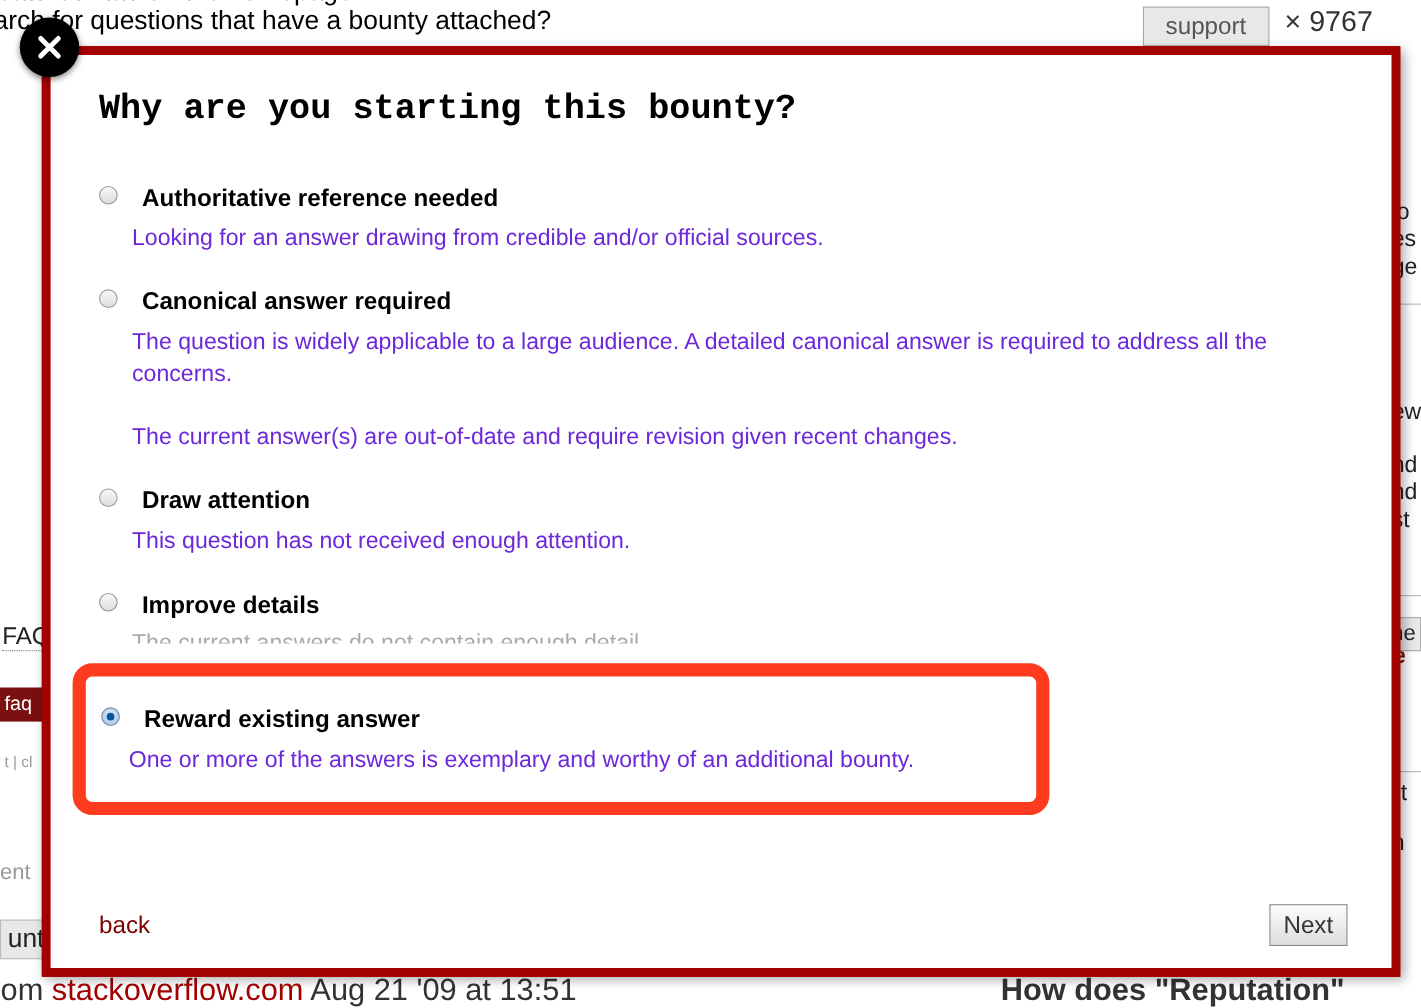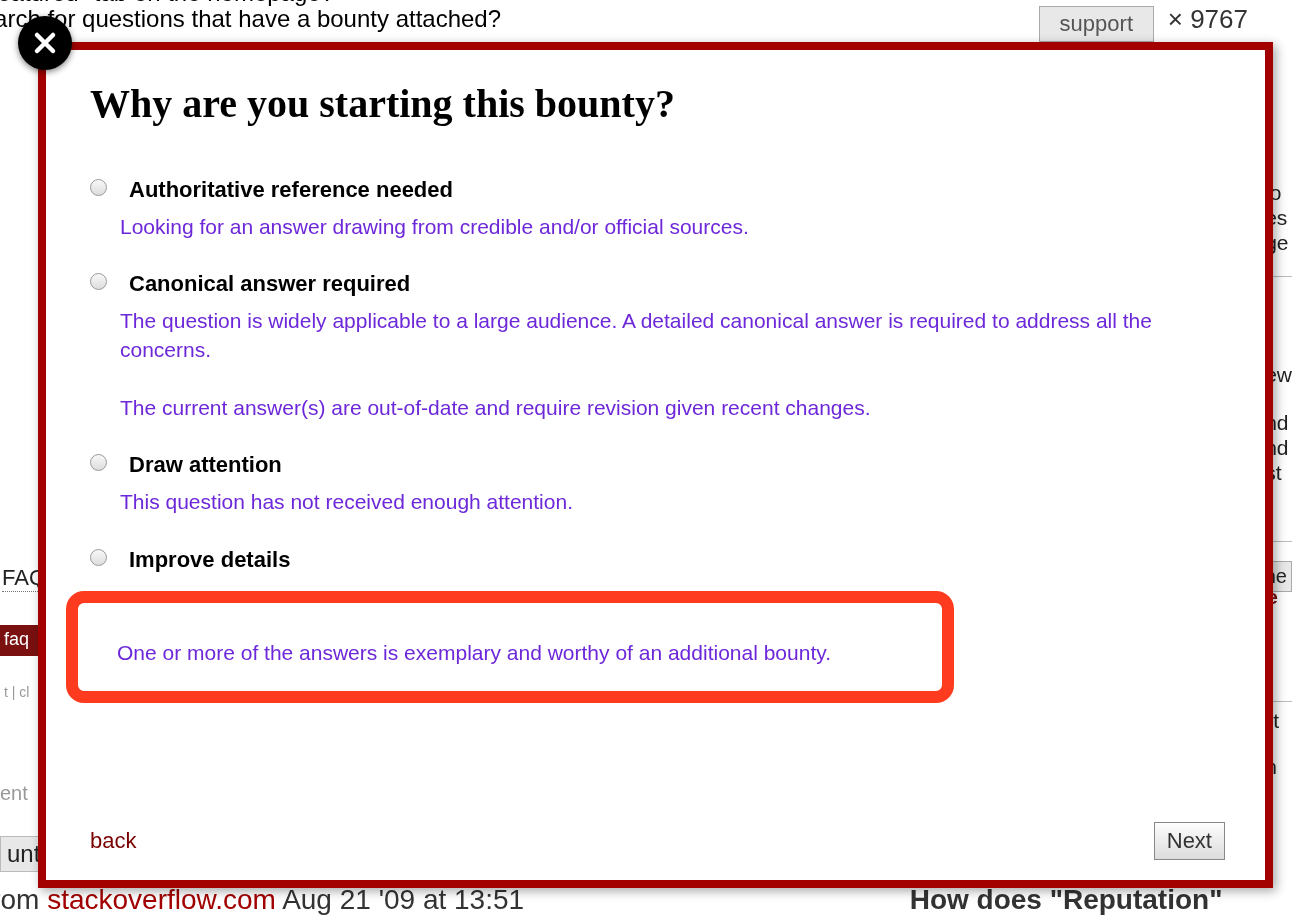--- a/index.html
+++ b/index.html
@@ -107,22 +107,22 @@
     box-shadow: 3px 3px 10px rgba(0,0,0,0.35);
   }
   .modal {
     background: #fff;
     width: 100%;
     height: 100%;
     padding: 30px 44px 20px 44px;
     position: relative;
   }
   .modal h2 {
-    font-family: Liberation Serif, serif;
-    font-size: 40px;
+    font-family: Liberation Mono, monospace;
+    font-size: 32px;
     font-weight: bold;
     margin: 0 0 50px 0;
     color: #000;
   }
   .option {
     display: flex;
     align-items: flex-start;
     gap: 22px;
     margin-bottom: 4px;
   }
@@ -325,22 +325,27 @@
     <div class="option">
       <span class="radio"></span>
       <span class="option-title">Draw attention</span>
     </div>
     <div class="option-desc">This question has not received enough attention.</div>
 
     <div class="option">
       <span class="radio"></span>
       <span class="option-title">Improve details</span>
     </div>
+    <div class="cut-desc">The current answers do not contain enough detail.</div>
 
     <div class="highlighted-option">
+      <div class="option">
+        <span class="radio checked"></span>
+        <span class="option-title">Reward existing answer</span>
+      </div>
       <div class="option-desc">One or more of the answers is exemplary and worthy of an additional bounty.</div>
     </div>
 
     <div class="actions">
       <span class="back-link">back</span>
       <button class="next-btn">Next</button>
     </div>
   </div>
 </div>
 

